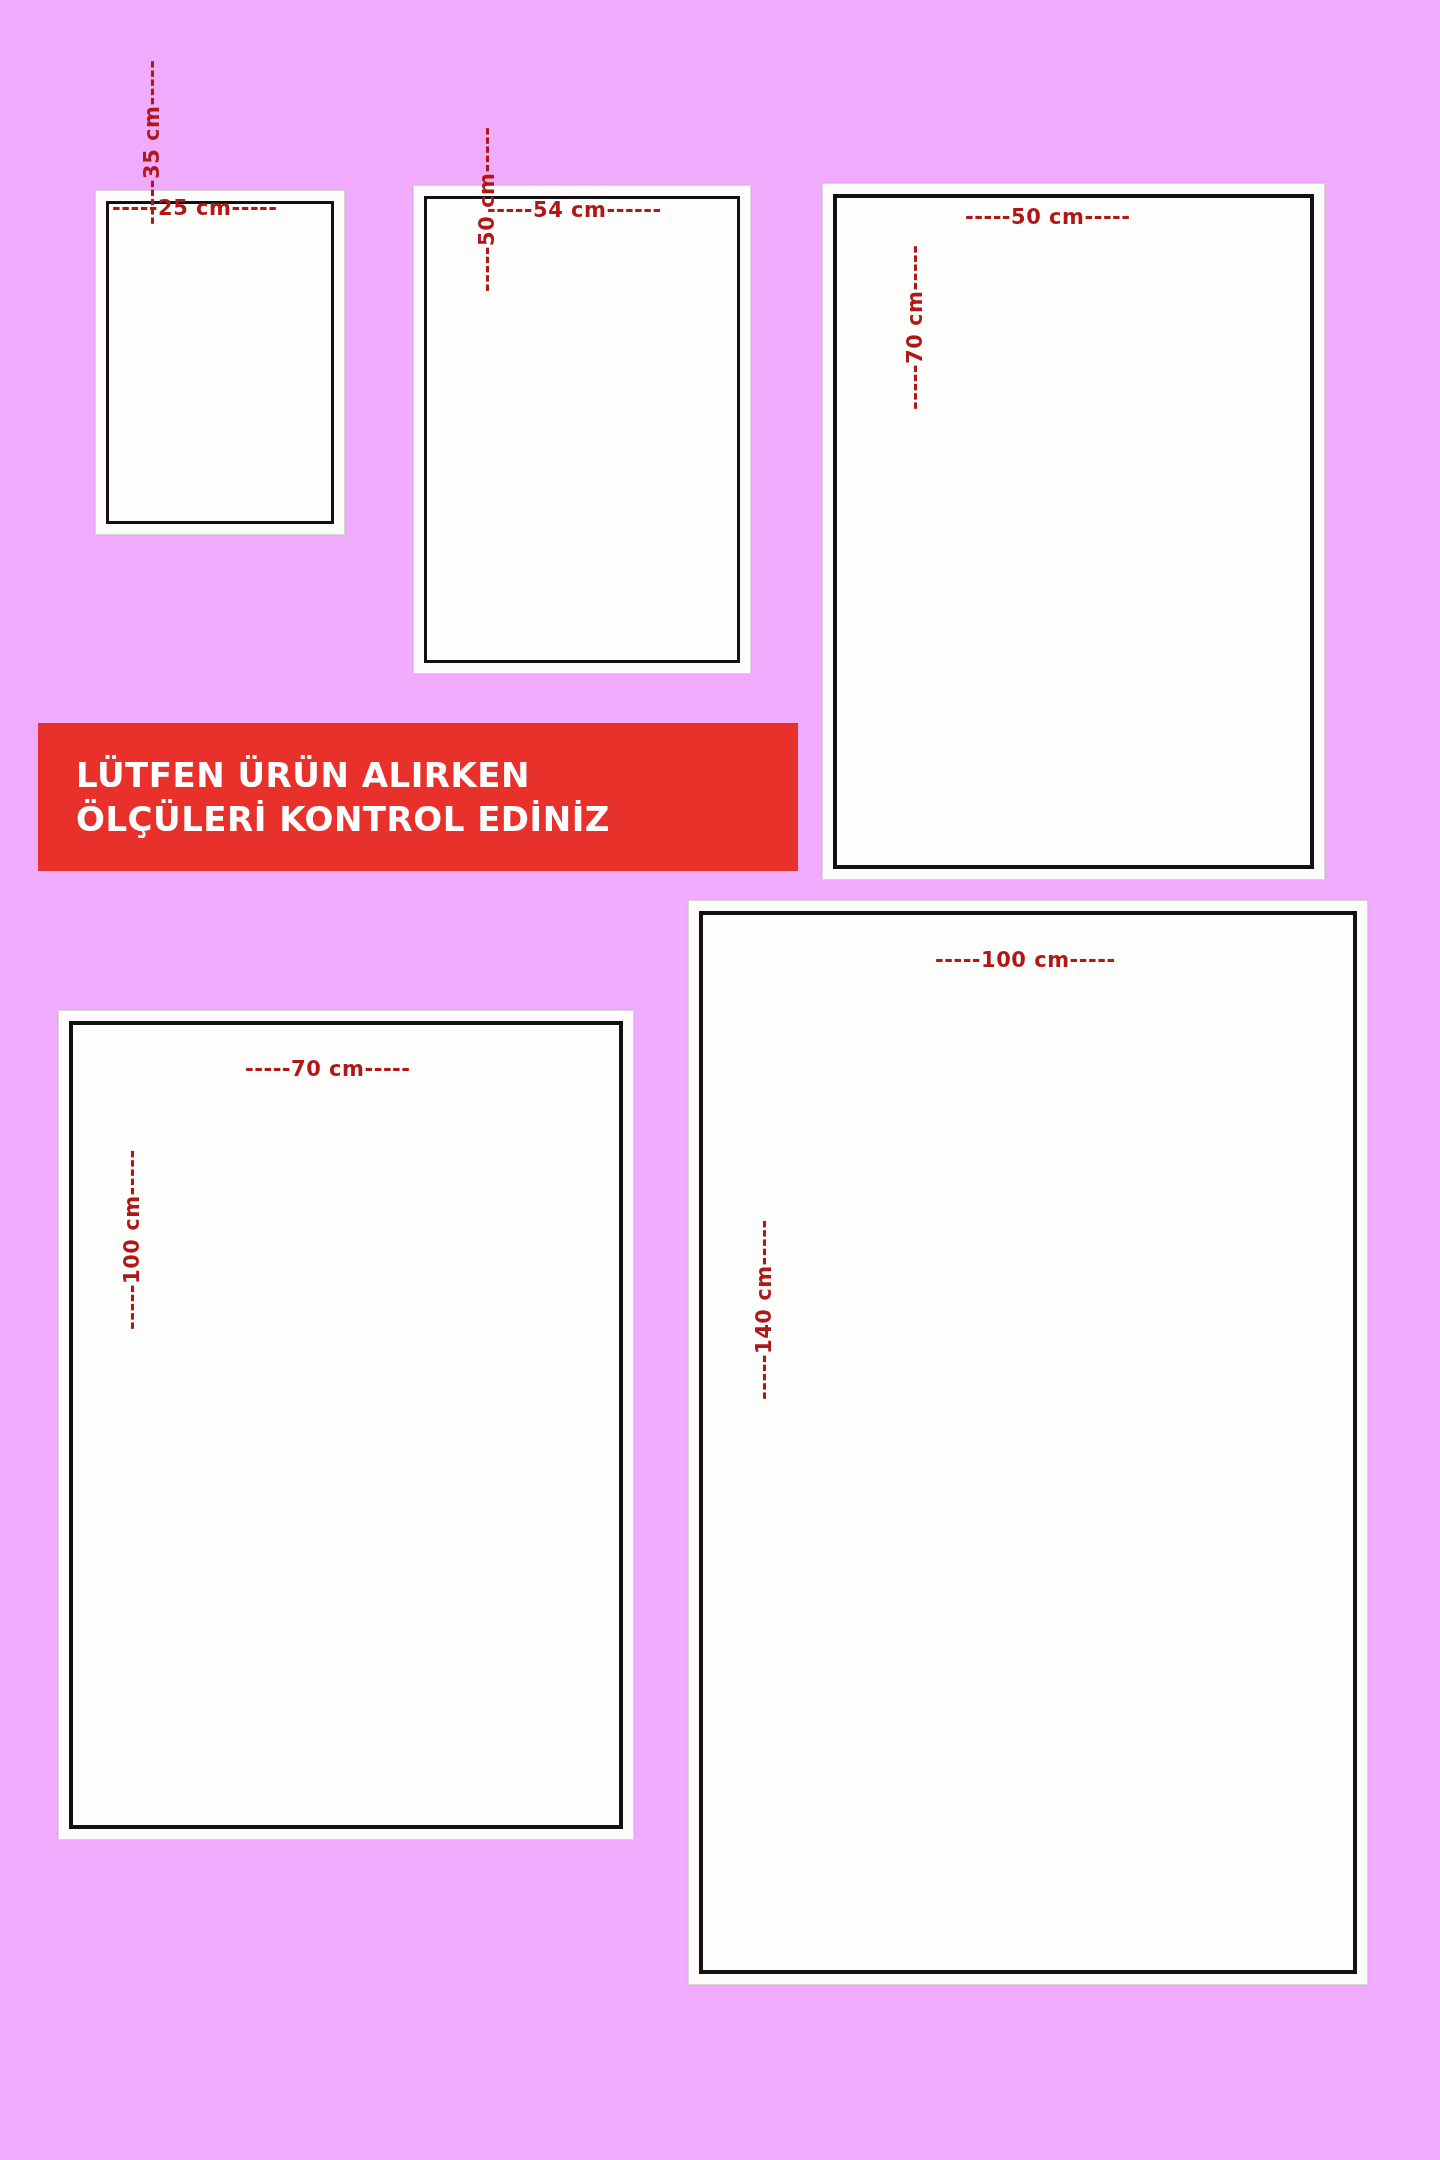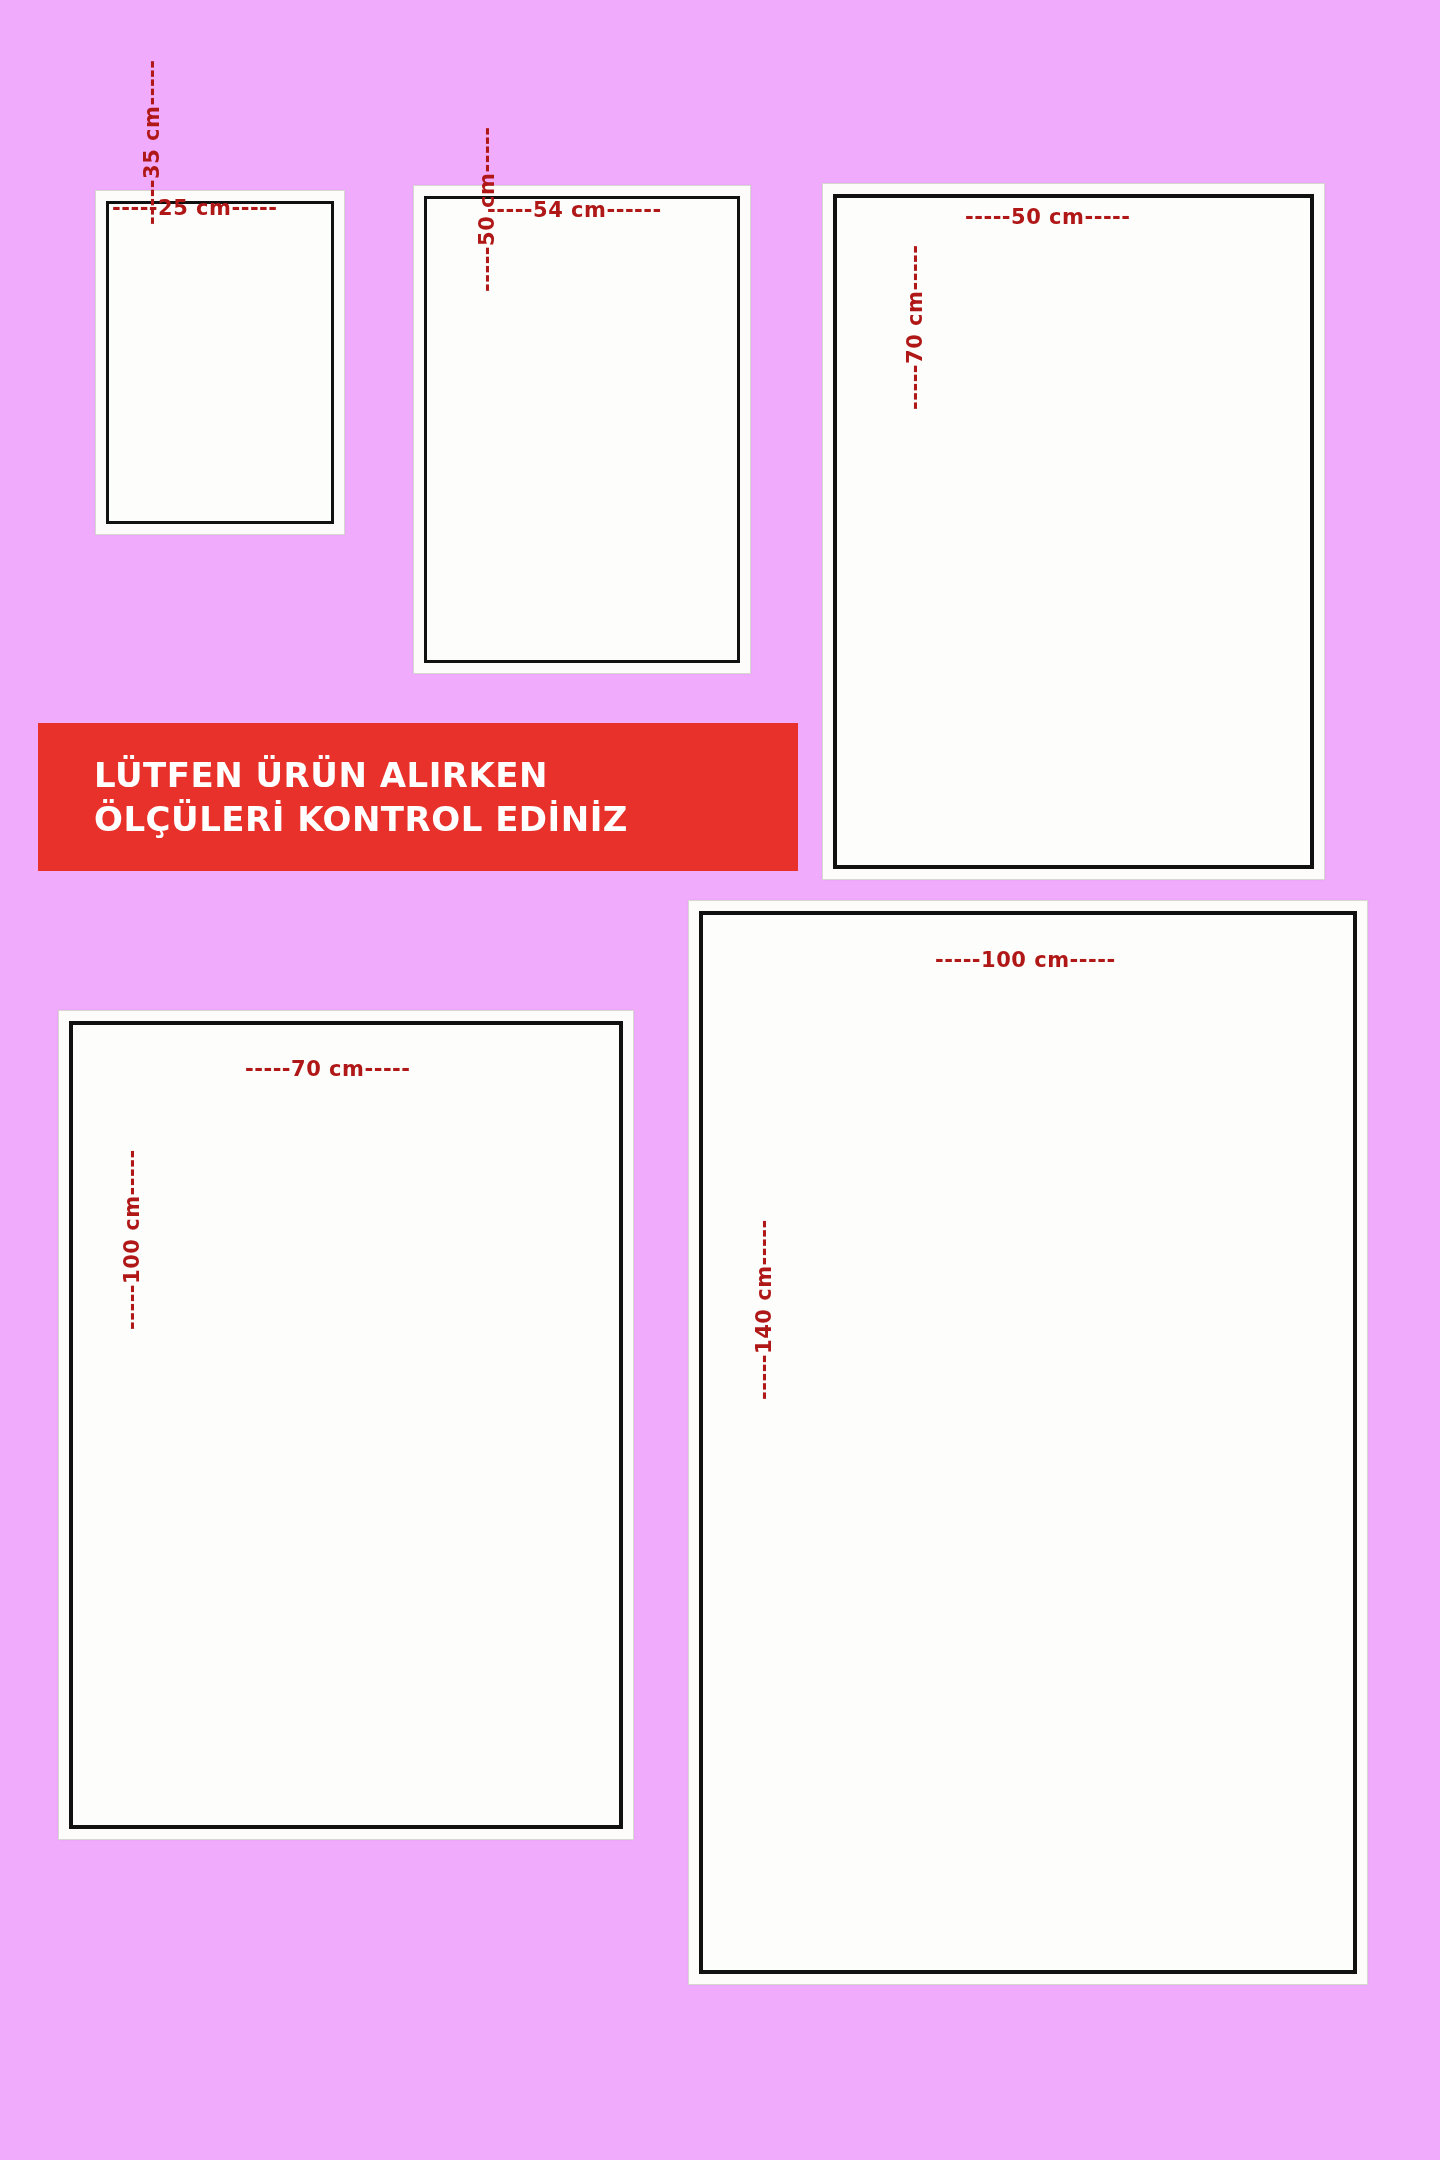--- a/index.html
+++ b/index.html
@@ -60,21 +60,21 @@
     transform: rotate(-90deg);
   }
 
   
   #warning-banner {
     position: absolute;
     background: #e8312a;
     display: flex;
     flex-direction: column;
     justify-content: center;
-    padding-left: 56px;
+    padding-left: 38px;
     box-sizing: border-box;
   }
   #warning-banner .line {
     color: #ffffff;
     font-family: "DejaVu Sans", sans-serif;
     font-weight: bold;
     font-size: 34px;
     line-height: 1.30;
     letter-spacing: 0.5px;
   }

